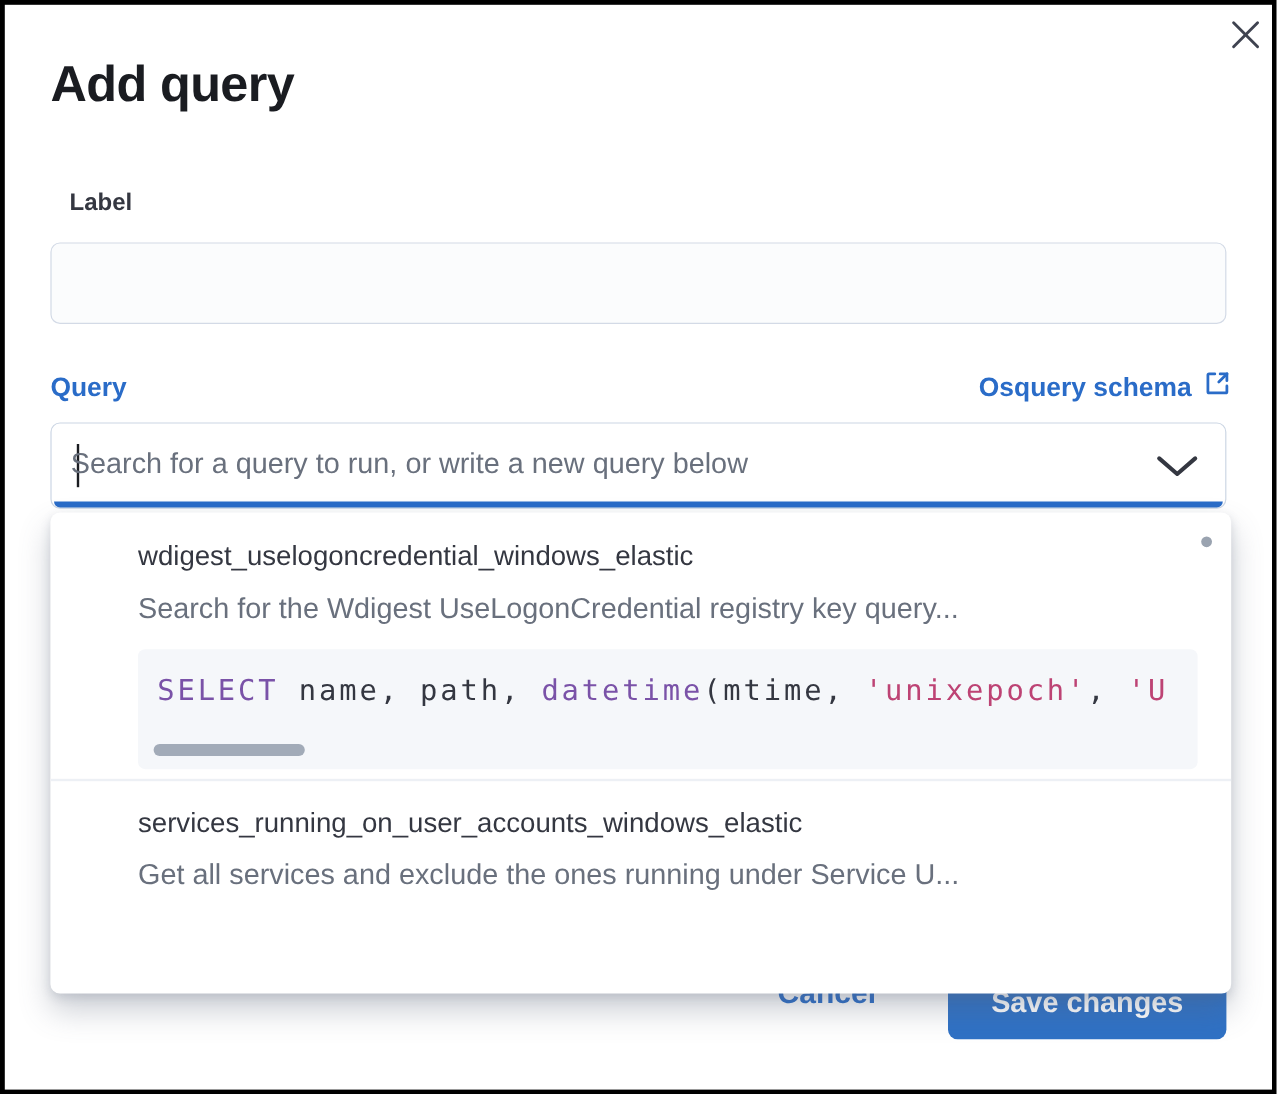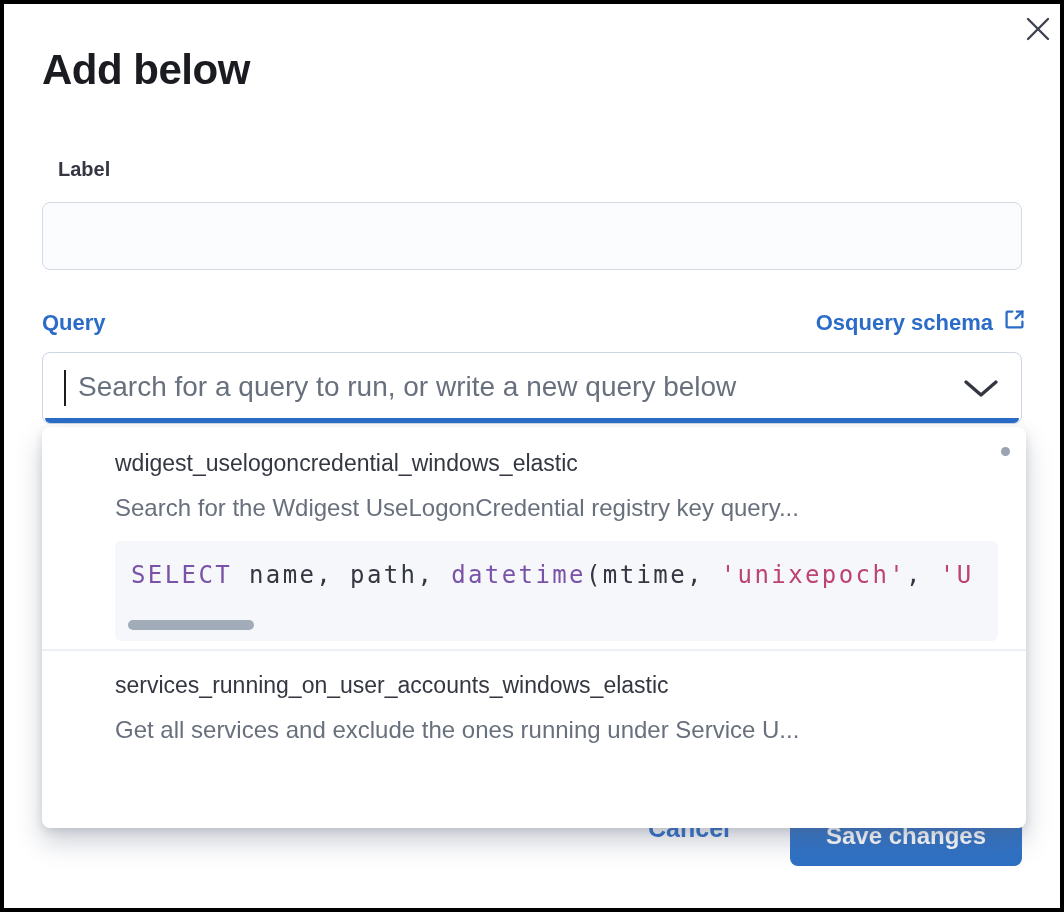--- a/index.html
+++ b/index.html
@@ -25,22 +25,22 @@
     color:var(--label-text);outline:none;font-family:"Liberation Sans",sans-serif;}
 
   .query-label{position:absolute;left:42px;top:310px;font-size:22px;font-weight:700;color:var(--accent-blue);}
   .schema-link{position:absolute;right:38px;top:308px;display:flex;align-items:center;gap:10px;
     color:var(--accent-blue);font-size:22px;font-weight:700;cursor:pointer;text-decoration:none;}
 
   .combobox{position:absolute;left:42px;top:352px;width:980px;height:72px;background:#fff;
     border:1.5px solid #ccd6e4;border-radius:8px;}
   .combobox::after{content:"";position:absolute;left:2px;right:2px;bottom:0;height:5px;
     background:var(--accent-blue);border-radius:0 0 6px 6px;}
-  .combo-input{position:absolute;left:35px;top:4px;width:880px;height:60px;border:none;outline:none;
-    font-size:28px;color:var(--label-text);background:transparent;font-family:"Liberation Sans",sans-serif;}
+  .combo-input{position:absolute;left:16px;top:4px;width:880px;height:60px;border:none;outline:none;
+    font-size:24px;color:var(--label-text);background:transparent;font-family:"Liberation Sans",sans-serif;}
   .combo-input::placeholder{color:var(--muted-text);opacity:1;}
   .caret{position:absolute;left:21px;top:17px;width:2px;height:36px;background:#1a1c21;}
   .chevron{position:absolute;right:22px;top:26px;cursor:pointer;}
 
   .dropdown{position:absolute;left:42px;top:427px;width:984px;height:401px;background:#fff;
     border-radius:8px;overflow:hidden;z-index:3;
     box-shadow:0 14px 26px rgba(90,100,120,.30),0 3px 8px rgba(90,100,120,.18);}
   .scroll-dot{position:absolute;right:16px;top:20px;width:9px;height:9px;border-radius:50%;
     background:#9aa3b0;z-index:4;cursor:pointer;}
   .option{padding:22px 28px 8px 73px;cursor:pointer;}
@@ -71,21 +71,21 @@
 
   <button class="close-btn">
     <span>
       <svg width="30" height="30" viewBox="0 0 30 30">
         <line x1="5" y1="5" x2="25" y2="25" stroke="#3f4350" stroke-width="2.4" stroke-linecap="round"></line>
         <line x1="25" y1="5" x2="5" y2="25" stroke="#3f4350" stroke-width="2.4" stroke-linecap="round"></line>
       </svg>
     </span>
   </button>
 
-  <h1 class="modal-title">Add below</h1>
+  <h1 class="modal-title">Add query</h1>
 
   <div class="field-label">Label</div>
   <input class="label-input" type="text" placeholder="" style="">
 
   <div class="query-label">Query</div>
 
   <a class="schema-link">
     <span>Osquery schema</span>
     <span>
       <svg width="23" height="23" viewBox="0 0 16 16" fill="none">

